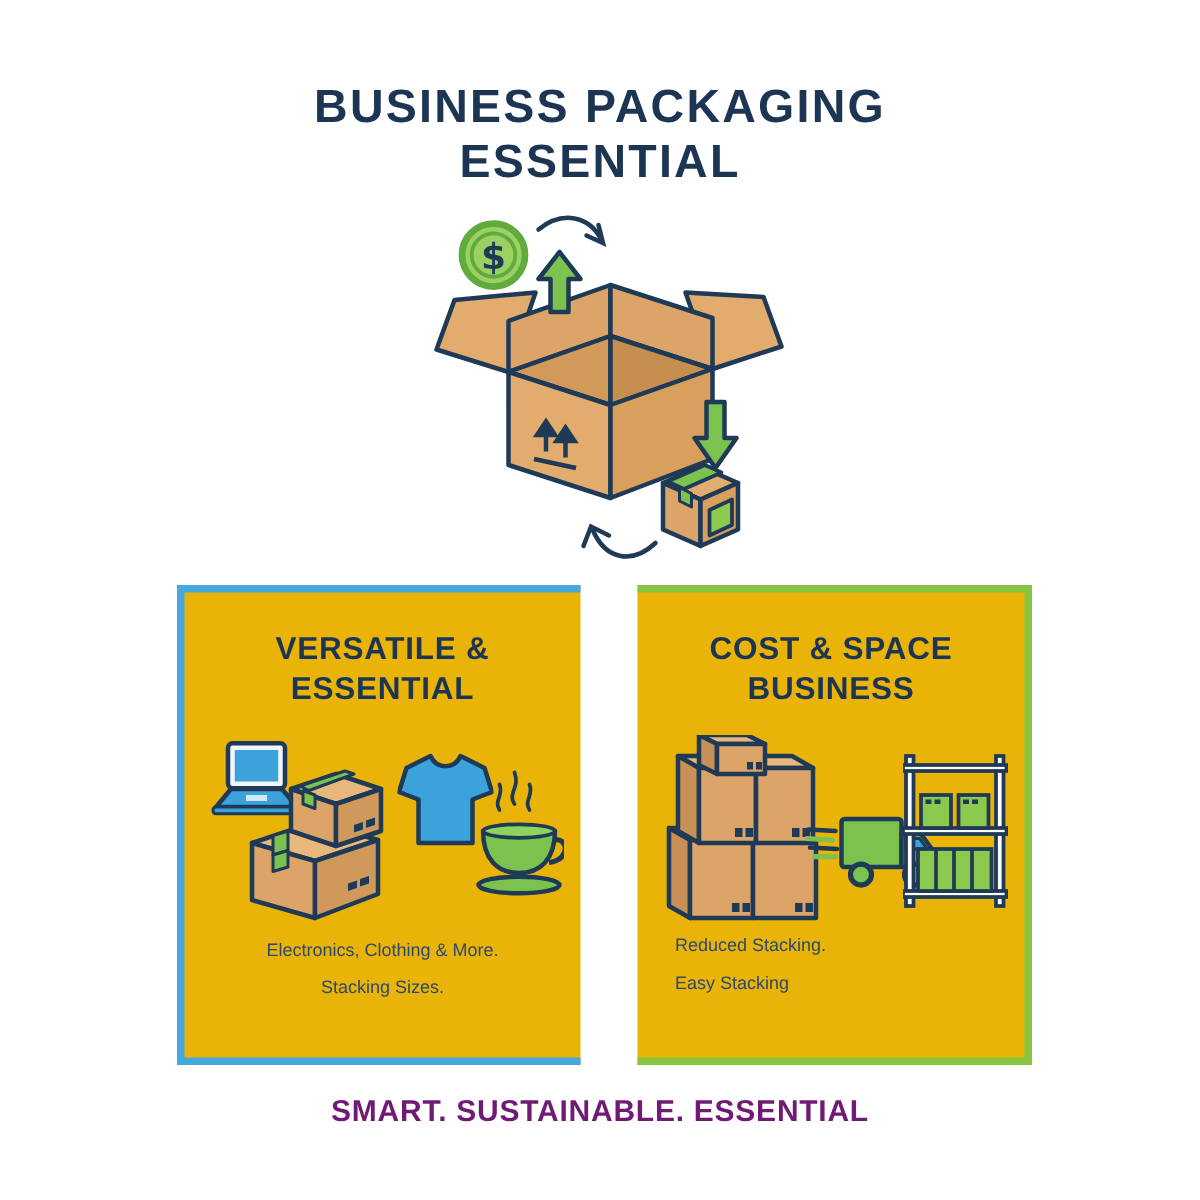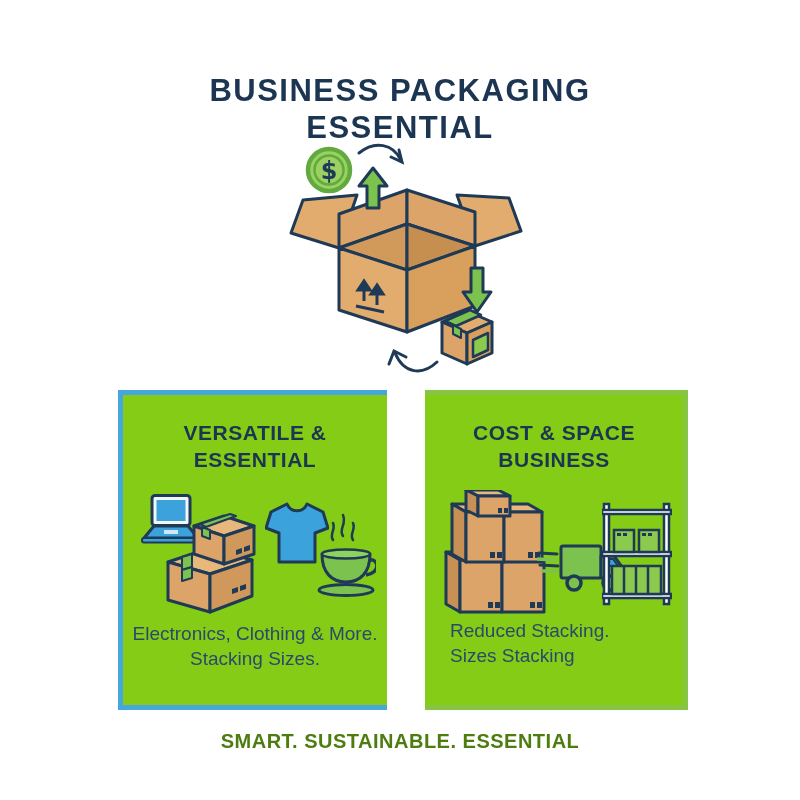--- a/index.html
+++ b/index.html
@@ -13,26 +13,25 @@
   }
   
   .title {
     position: absolute; top: 52px; left: 0; width: 800px;
     text-align: center;
     color: #1b3552;
     font-weight: bold;
     font-size: 31px;
     line-height: 37px;
     letter-spacing: 1.5px;
-    margin-top: 20px;
   }
   
   .hero { position: absolute; left: 277px; top: 140px; }
   
-  .panel { position: absolute; top: 390px; height: 320px; background: #84cc16; }
+  .panel { position: absolute; top: 390px; height: 320px; background: #eab308; }
   .panel-left {
     left: 118px; width: 269px;
     border: 5px solid #45a7dc; border-right: none;
   }
   .panel-right {
     left: 425px; width: 263px;
     border: 5px solid #86c442; border-left: none;
   }
   .panel-heading {
     position: absolute; top: 24px; left: 0; width: 100%;
@@ -40,30 +39,30 @@
     color: #1b3552;
     font-weight: bold;
     font-size: 21px;
     line-height: 27px;
     letter-spacing: 0.5px;
   }
   .panel .icon { position: absolute; }
   .caption {
     position: absolute;
     color: #2b4a6b;
-    font-size: 19px;
+    font-size: 12px;
     line-height: 25px;
   }
   .caption-left { top: 226px; left: 0; width: 100%; text-align: center; }
   .caption-right { top: 223px; left: 25px; text-align: left; }
   
   .tagline {
     position: absolute; top: 730px; left: 0; width: 800px;
     text-align: center;
-    color: #4d7c0f;
+    color: #701a75;
     font-weight: bold;
     font-size: 20px;
     letter-spacing: 0.5px;
   }
   svg { display: block; }
 </style>
 </head>
 <body>
 
 <div class="canvas">
@@ -260,19 +259,19 @@
       <g fill="#1e3a56">
         <rect x="15" y="31" width="4" height="3"></rect>
           <rect x="21" y="31" width="4" height="3"></rect>
         <rect x="40" y="31" width="4" height="3"></rect>
           <rect x="46" y="31" width="4" height="3"></rect>
       </g>
     </svg>
 
     <div class="caption caption-right">
       <div>Reduced Stacking.</div>
-      <div>Sizes Stacking</div>
+      <div>Easy Stacking</div>
     </div>
   </div>
 
   <div class="tagline">SMART. SUSTAINABLE. ESSENTIAL</div>
 
 </div>
 
 </body></html>

